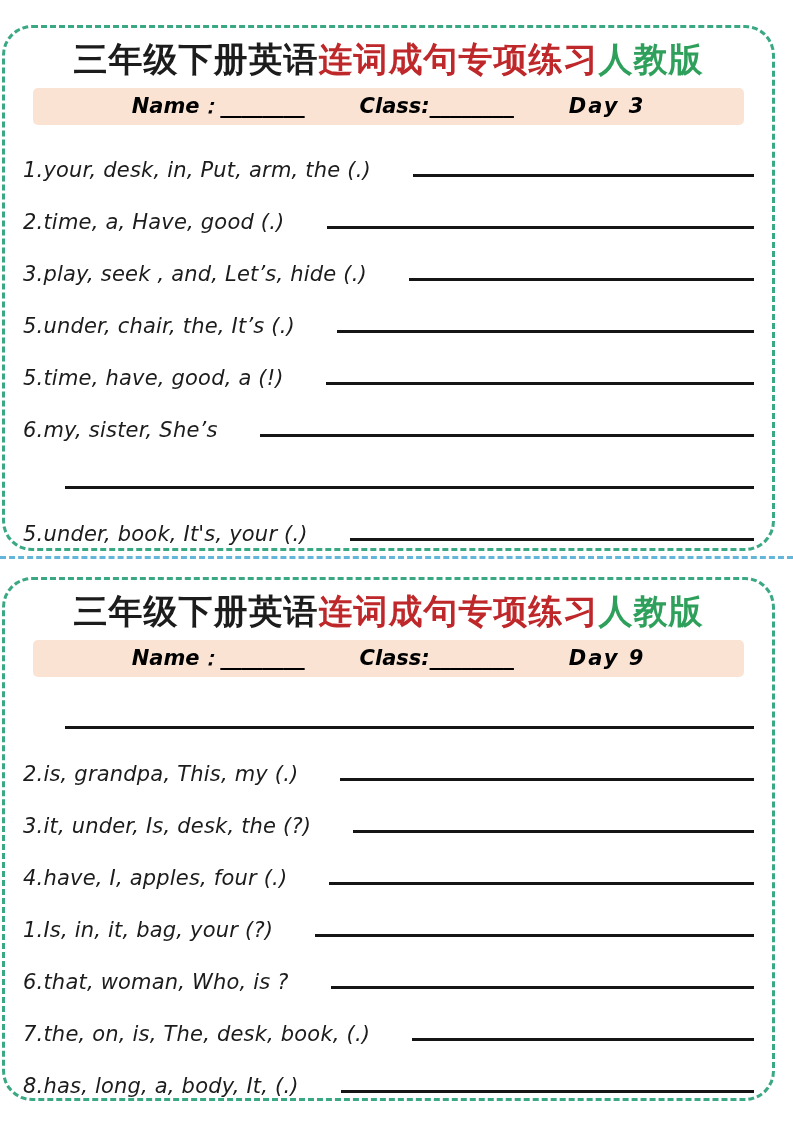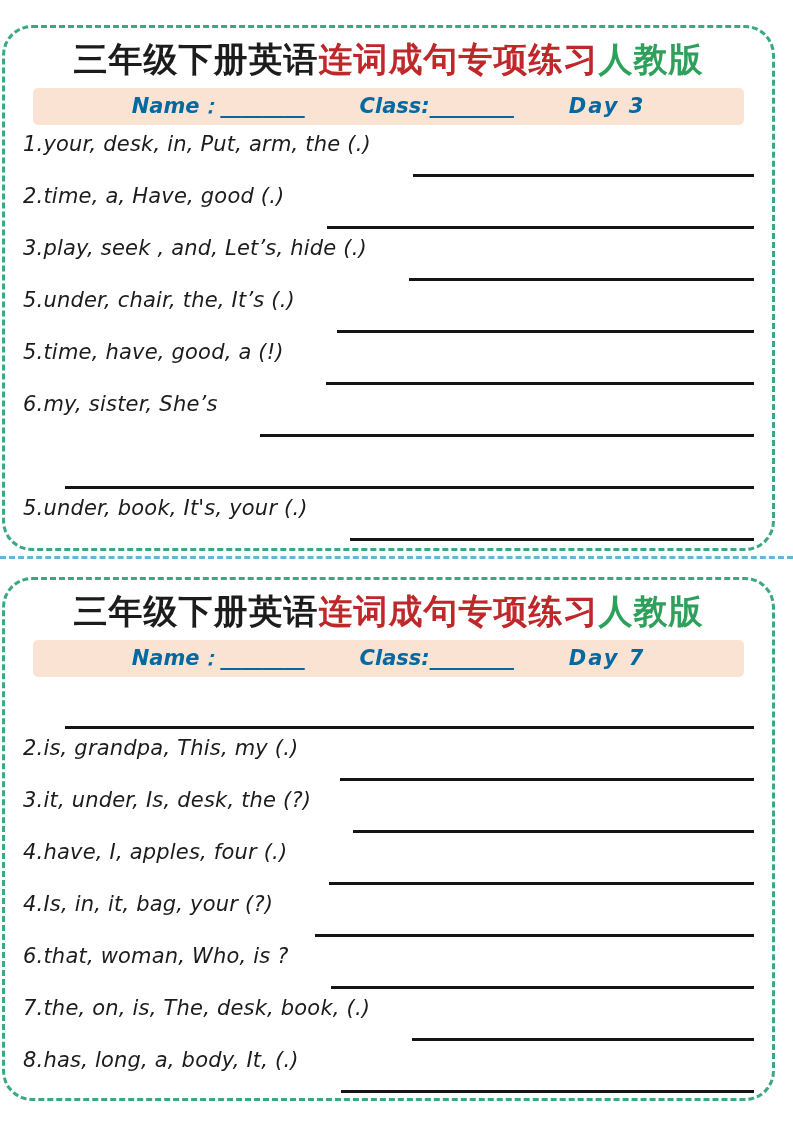--- a/index.html
+++ b/index.html
@@ -42,28 +42,29 @@
     height: 37px;
     background: #fbe3d3;
     border-radius: 5px;
     display: flex;
     align-items: center;
     justify-content: center;
     gap: 55px;
     font-style: italic;
     font-weight: 700;
     font-size: 21px;
-    color: #0369a1;
+    color: #000000;
     white-space: pre;
   }
   .hbar .day { letter-spacing: 2px; }
 
   .rows { margin-top: 7px; }
   .row {
     display: flex;
+    align-items: flex-end;
     height: 52px;
     font-size: 21px;
     color: #1c1c1c;
   }
   .ex {
     font-style: italic;
     white-space: nowrap;
     letter-spacing: 0.2px;
     padding-bottom: 2px;
   }
@@ -132,41 +133,41 @@
   </section>
 
   <div class="cutline"></div>
 
   <section class="panel panel2">
     <h1 class="title"><span class="t-black">三年级下册英语</span><span class="t-red">连词成句专项练习</span><span class="t-green">人教版</span></h1>
 
     <div class="hbar">
       <span>Name：________</span>
       <span>Class:________</span>
-      <span class="day">Day 7</span>
+      <span class="day">Day 9</span>
     </div>
 
     <div class="rows">
       <div class="row">
         <span class="blank"></span>
       </div>
       <div class="row">
         <span class="ex">2.is, grandpa, This, my (.)</span>
         <span class="blank"></span>
       </div>
       <div class="row">
         <span class="ex">3.it, under, Is, desk, the (?)</span>
         <span class="blank"></span>
       </div>
       <div class="row">
         <span class="ex">4.have, I, apples, four (.)</span>
         <span class="blank"></span>
       </div>
       <div class="row">
-        <span class="ex">4.Is, in, it, bag, your (?)</span>
+        <span class="ex">1.Is, in, it, bag, your (?)</span>
         <span class="blank"></span>
       </div>
       <div class="row">
         <span class="ex">6.that, woman, Who, is ?</span>
         <span class="blank"></span>
       </div>
       <div class="row">
         <span class="ex">7.the, on, is, The, desk, book, (.)</span>
         <span class="blank"></span>
       </div>

